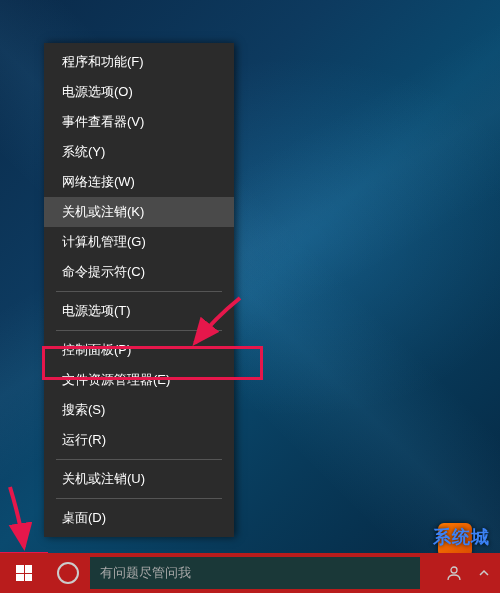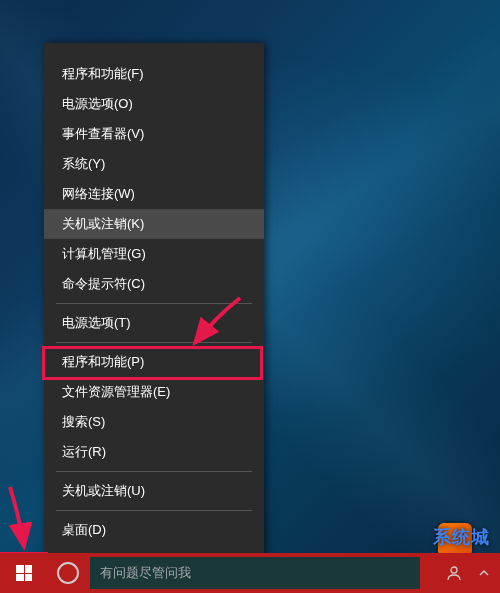--- a/index.html
+++ b/index.html
@@ -10,21 +10,21 @@
     linear-gradient(-30deg,transparent 45%,rgba(120,210,255,.06) 55%,transparent 65%)}
   .taskbar{position:absolute;left:0;right:0;bottom:0;height:40px;background:#b91c1c;display:flex;align-items:center}
   .start-btn{width:48px;height:40px;display:flex;align-items:center;justify-content:center;cursor:pointer}
   .win-logo{width:16px;height:16px;display:grid;grid-template-columns:1fr 1fr;grid-template-rows:1fr 1fr;gap:1px}
   .win-logo span{background:#fff}
   .cortana{width:40px;height:40px;display:flex;align-items:center;justify-content:center;cursor:pointer}
   .cortana-circle{width:18px;height:18px;border:2px solid #ccc;border-radius:50%}
   .search-box{flex:0 0 310px;height:32px;margin:0 2px;background:#1a3838;display:flex;align-items:center;padding:0 10px;color:#aaa;font-size:13px;cursor:text}
   .tray{margin-left:auto;display:flex;align-items:center;height:40px;padding:0 8px;gap:14px;color:#ddd}
   .tray-icon{width:16px;height:16px;cursor:pointer;display:flex;align-items:center;justify-content:center}
-  .context-menu{position:absolute;left:44px;bottom:32px;width:220px;background:#2b2b2b;color:#fff;font-size:13px;box-shadow:2px 0 8px rgba(0,0,0,.6);padding:16px 0}
+  .context-menu{position:absolute;left:44px;bottom:56px;width:190px;background:#2b2b2b;color:#fff;font-size:13px;box-shadow:2px 0 8px rgba(0,0,0,.6);padding:4px 0}
   .menu-item{height:30px;line-height:30px;padding:0 18px;cursor:default;white-space:nowrap}
   .menu-item.hover{background:#4a4a4a}
   .menu-sep{height:1px;background:#555;margin:4px 12px}
   .highlight-box{position:absolute;border:3px solid #e6174b;pointer-events:none;box-sizing:border-box}
   .arrow{position:absolute;pointer-events:none}
   .watermark{position:absolute;right:10px;bottom:44px;color:#3b82f6;font-size:18px;font-weight:bold;text-shadow:0 0 4px rgba(0,0,0,.8);letter-spacing:1px}
   .watermark-badge{position:absolute;right:28px;bottom:36px;width:34px;height:34px;border-radius:6px;background:linear-gradient(135deg,#ff7a00,#d94b00);box-shadow:0 0 4px rgba(0,0,0,.6)}
 </style>
 </head>
 <body>
@@ -36,21 +36,21 @@
     <div class="menu-item">电源选项(O)</div>
     <div class="menu-item">事件查看器(V)</div>
     <div class="menu-item">系统(Y)</div>
     <div class="menu-item">网络连接(W)</div>
     <div class="menu-item hover">关机或注销(K)</div>
     <div class="menu-item">计算机管理(G)</div>
     <div class="menu-item">命令提示符(C)</div>
     <div class="menu-sep"></div>
     <div class="menu-item">电源选项(T)</div>
     <div class="menu-sep"></div>
-    <div class="menu-item">程序和功能(P)</div>
+    <div class="menu-item">控制面板(P)</div>
     <div class="menu-item">文件资源管理器(E)</div>
     <div class="menu-item">搜索(S)</div>
     <div class="menu-item">运行(R)</div>
     <div class="menu-sep"></div>
     <div class="menu-item">关机或注销(U)</div>
     <div class="menu-sep"></div>
     <div class="menu-item">桌面(D)</div>
   </div>
 
 <div class="highlight-box" style="left:42px;bottom:213px;width:221px;height:34px"></div>

